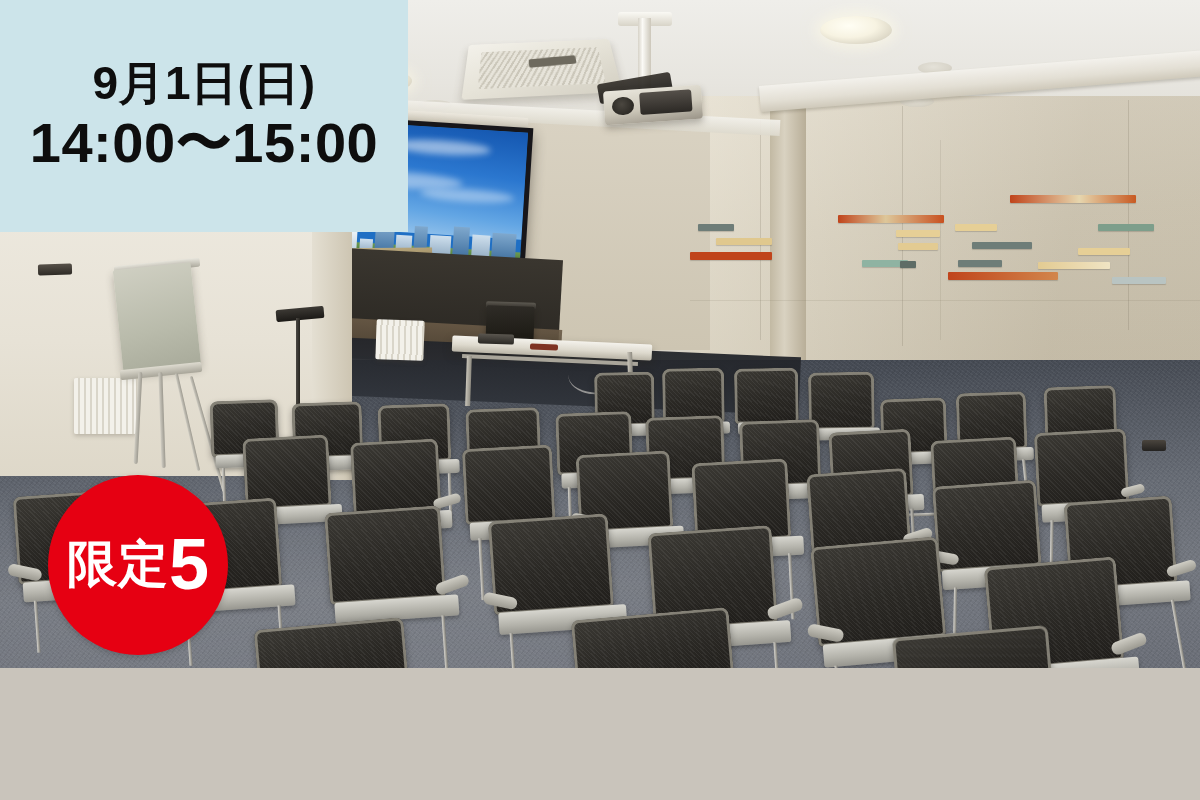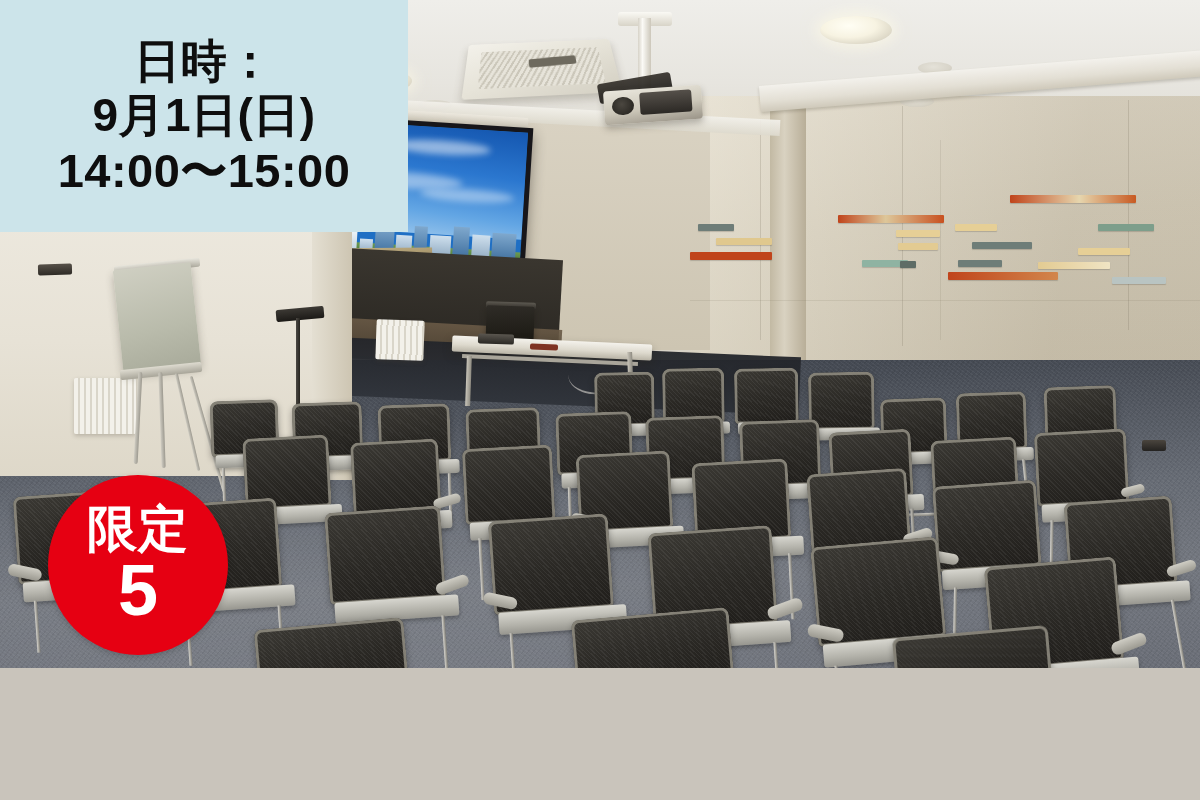--- a/index.html
+++ b/index.html
@@ -383,34 +383,34 @@
   .datebox .line{
     color:#0e0e0e;
     font-weight:700;
     letter-spacing:.01em;
     line-height:1.14;
     white-space:nowrap;
     text-align:center;
   }
   .dl1{font-size:46px;}
   .dl2{font-size:46px;}
-  .dl3{font-size:47px;}
+  .dl3{font-size:56px;}
 
   .notice{
     position:absolute; right:18px; top:16px;
     color:#111; font-size:27px; font-weight:700;
     letter-spacing:.01em; white-space:nowrap;
     text-shadow:0 1px 2px rgba(255,255,255,.45);
   }
 
   .limit-badge{
     position:absolute; left:48px; top:475px;
     width:180px; height:180px; border-radius:50%;
     background:#e60012;
-    display:flex; flex-direction:column;
+    display:flex; flex-direction:row;
     align-items:center; justify-content:center;
     box-shadow:0 2px 6px rgba(0,0,0,.18);
   }
   .limit-word{
     color:#fff; font-size:50px; font-weight:700;
     line-height:1; letter-spacing:.02em; margin-bottom:2px;
   }
   .limit-num{
     color:#fff; font-size:72px; font-weight:700;
     line-height:.96;
@@ -780,21 +780,20 @@
 
     </div>
     <div class="chair" style="left:900px; top:630px; width:190px; height:96px; transform:rotate(-5deg);">
       <div class="ch-back" style="width:156px; height:62px;"></div>
 
     </div>
 
   </div>
 
   <div class="datebox">
-    <div class="line dl1">日時：</div>
     <div class="line dl2">9月1日(日)</div>
     <div class="line dl3">14:00〜15:00</div>
   </div>
 
 
   <div class="limit-badge">
     <div class="limit-word">限定</div>
     <div class="limit-num">5</div>
   </div>
 

